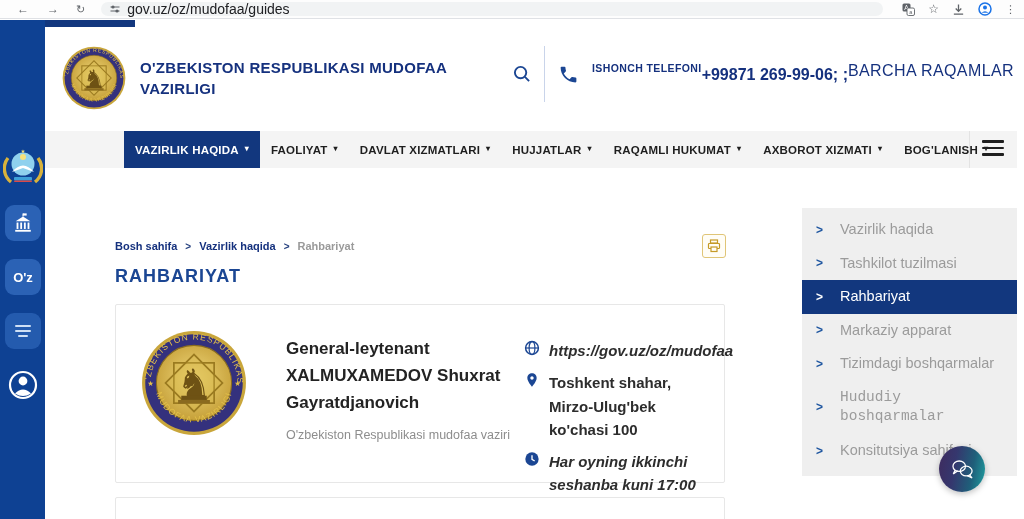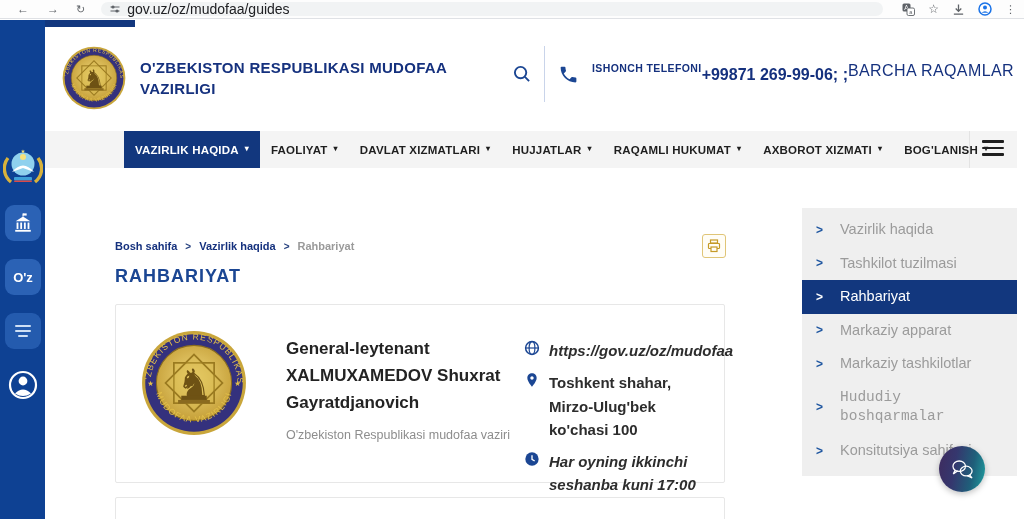--- a/index.html
+++ b/index.html
@@ -361,21 +361,21 @@
     <div class="side-item active">
       <span class="chev">&gt;</span>
       <span class="label">Rahbariyat</span>
     </div>
     <div class="side-item">
       <span class="chev">&gt;</span>
       <span class="label">Markaziy apparat</span>
     </div>
     <div class="side-item">
       <span class="chev">&gt;</span>
-      <span class="label">Markaziy tashkilotlar</span>
+      <span class="label">Tizimdagi boshqarmalar</span>
     </div>
     <div class="side-item">
       <span class="chev">&gt;</span>
       <span class="label">Hududiy boshqarmalar</span>
     </div>
     <div class="side-item">
       <span class="chev">&gt;</span>
       <span class="label">Konsitutsiya sahifasi</span>
     </div>
   </div>

